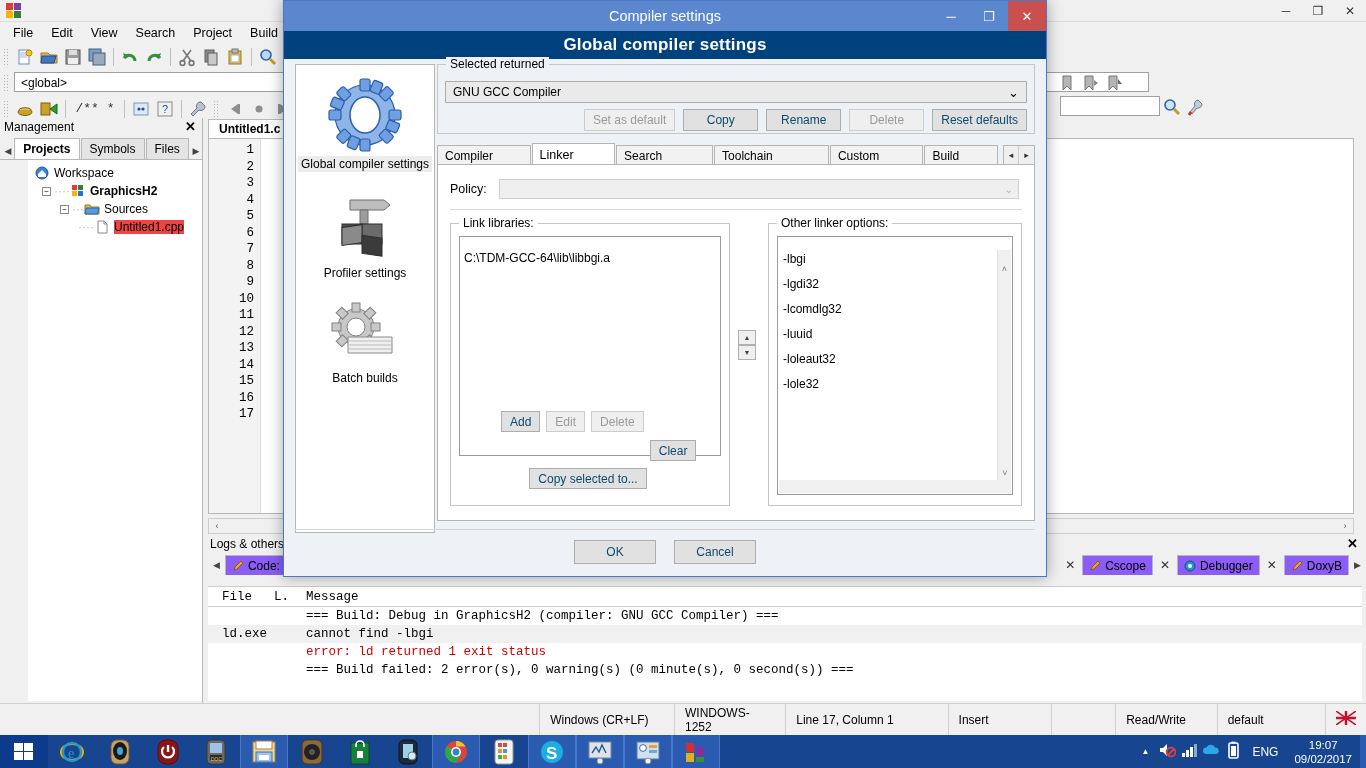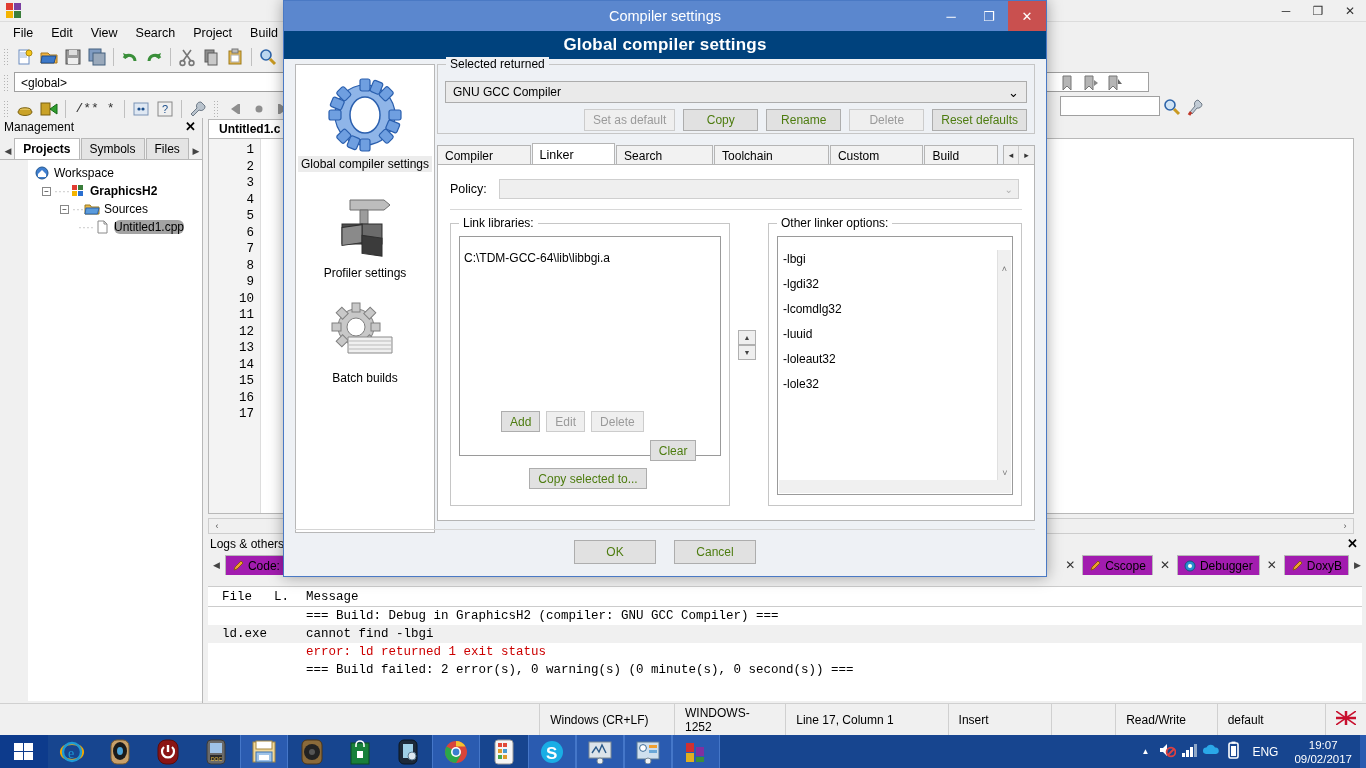--- a/index.html
+++ b/index.html
@@ -67,21 +67,21 @@
                border-bottom:1px solid #b8b8b8; }
   .mgmt-tabs .arr { width:14px; text-align:center; font-size:9px; color:#444; padding-bottom:3px;}
   .mgmt-tab { padding:3px 8px; font-size:12px; border:1px solid #b8b8b8; border-bottom:none;
               background:#e4e4e4; margin-right:1px; }
   .mgmt-tab.active { background:#fff; font-weight:bold; }
   .tree { background:#fff; height:calc(100% - 44px); padding:4px 0 0 4px; font-size:12px;margin-left:28px; }
   .tnode { display:flex; align-items:center; height:18px; white-space:nowrap; }
   .texp { width:9px; height:9px; border:1px solid #888; background:#fff; font-size:8px;
           line-height:7px; text-align:center; margin-right:3px; color:#000; }
   .ticon { width:16px; height:14px; margin-right:4px; position:relative; flex:none; }
-  .sel { background:#a3a3a3;border-radius:6px; }
+  .sel { background:#ef4444; }
 
   
   .editor { position:absolute; left:204px; top:118px; right:0; height:416px; background:#f0f0f0; }
   .ed-tabbar { height:20px; padding-left:4px; display:flex; align-items:flex-end; }
   .ed-tab { background:#fff; border:1px solid #b8b8b8; border-bottom:none;
             padding:2px 10px; font-size:12px; font-weight:bold; }
   .ed-body { position:absolute; left:4px; top:20px; right:12px; bottom:20px;
              background:#fff; border:1px solid #b8b8b8; }
   .gutter { position:absolute; left:0; top:0; width:52px; height:100%;
             background:#f3f3f3; border-right:1px solid #ddd;
@@ -92,21 +92,21 @@
   .hscroll .a { position:absolute; top:0; width:16px; height:14px; text-align:center;
                 font-size:9px; color:#555; line-height:14px; }
   .vscroll-ed { position:absolute; right:0; top:20px; bottom:20px; width:12px; background:#f0f0f0; }
 
   
   .logs { position:absolute; left:204px; top:534px; right:0; height:169px; background:#f0f0f0; }
   .logs-hdr { height:20px; font-size:12px; padding:3px 6px; position:relative; }
   .logs-hdr .x { position:absolute; right:8px; top:2px; font-weight:bold; font-size:13px; }
   .logs-tabs { height:22px; display:flex; align-items:center; padding-left:4px; }
   .ltab { display:flex; align-items:center; border:1px solid #b8b8b8; border-bottom:none;
-          background:#a21caf; padding:2px 6px; font-size:12px; height:20px; }
+          background:#8b5cf6; padding:2px 6px; font-size:12px; height:20px; }
   .ltab .pi { width:12px; height:12px; margin-right:4px; position:relative; }
   .lx { padding:0 7px; font-size:12px; color:#333; }
   .log-table { position:absolute; left:4px; top:52px; right:4px; bottom:2px; background:#fff;
                border-top:1px solid #ccc; }
   .log-head { display:flex; font-family:"Liberation Mono", monospace; font-size:12.5px;
               height:20px; align-items:center; border-bottom:1px solid #ccc; }
   .log-row { display:flex; font-family:"Liberation Mono", monospace; font-size:12.5px;
              height:18px; align-items:center; }
   .c-file { width:66px; padding-left:14px; }
   .c-l { width:28px; }
@@ -146,21 +146,21 @@
   .fieldbox { position:absolute; left:0; top:0; right:0; height:70px;
               border:1px solid #c6c6c6; }
   .fieldbox .cap { position:absolute; left:8px; top:-8px; background:#eef1f5;
                    padding:0 4px; font-size:12px; }
   .selcombo { position:absolute; left:7px; top:16px; right:7px; height:22px;
               background:#eaeaea; border:1px solid #acacac; font-size:12px;
               padding:3px 7px; display:flex; align-items:center; justify-content:space-between; }
   .btnrow { position:absolute; right:7px; top:44px; display:flex; gap:8px; }
   .btn { min-width:75px; height:22px; background:#e1e1e1; border:1px solid #adadad;
          font-size:12px; display:flex; align-items:center; justify-content:center;
-         color:#4d7c0f; padding:0 8px; }
+         color:#0c4a6e; padding:0 8px; }
   .btn.dis { color:#9a9a9a; background:#efefef; border-color:#ccc; }
 
   .tabstrip { position:absolute; left:0; top:80px; right:0; height:21px; display:flex;
               align-items:flex-end; }
   .dtab { border:1px solid #b5b5b5; border-bottom:none; background:#f2f2f2;
           font-size:12px; padding:3px 7px; margin-right:1px; height:20px; color:#000; }
   .dtab.active { background:#fff; height:22px; font-size:12.5px; padding-top:4px; }
   .tabnav { margin-left:4px; display:flex; border:1px solid #b5b5b5; background:#efefef; }
   .tabnav div { width:15px; height:18px; font-size:9px; display:flex; align-items:center;
                 justify-content:center; border-right:1px solid #ccc; color:#333; }

